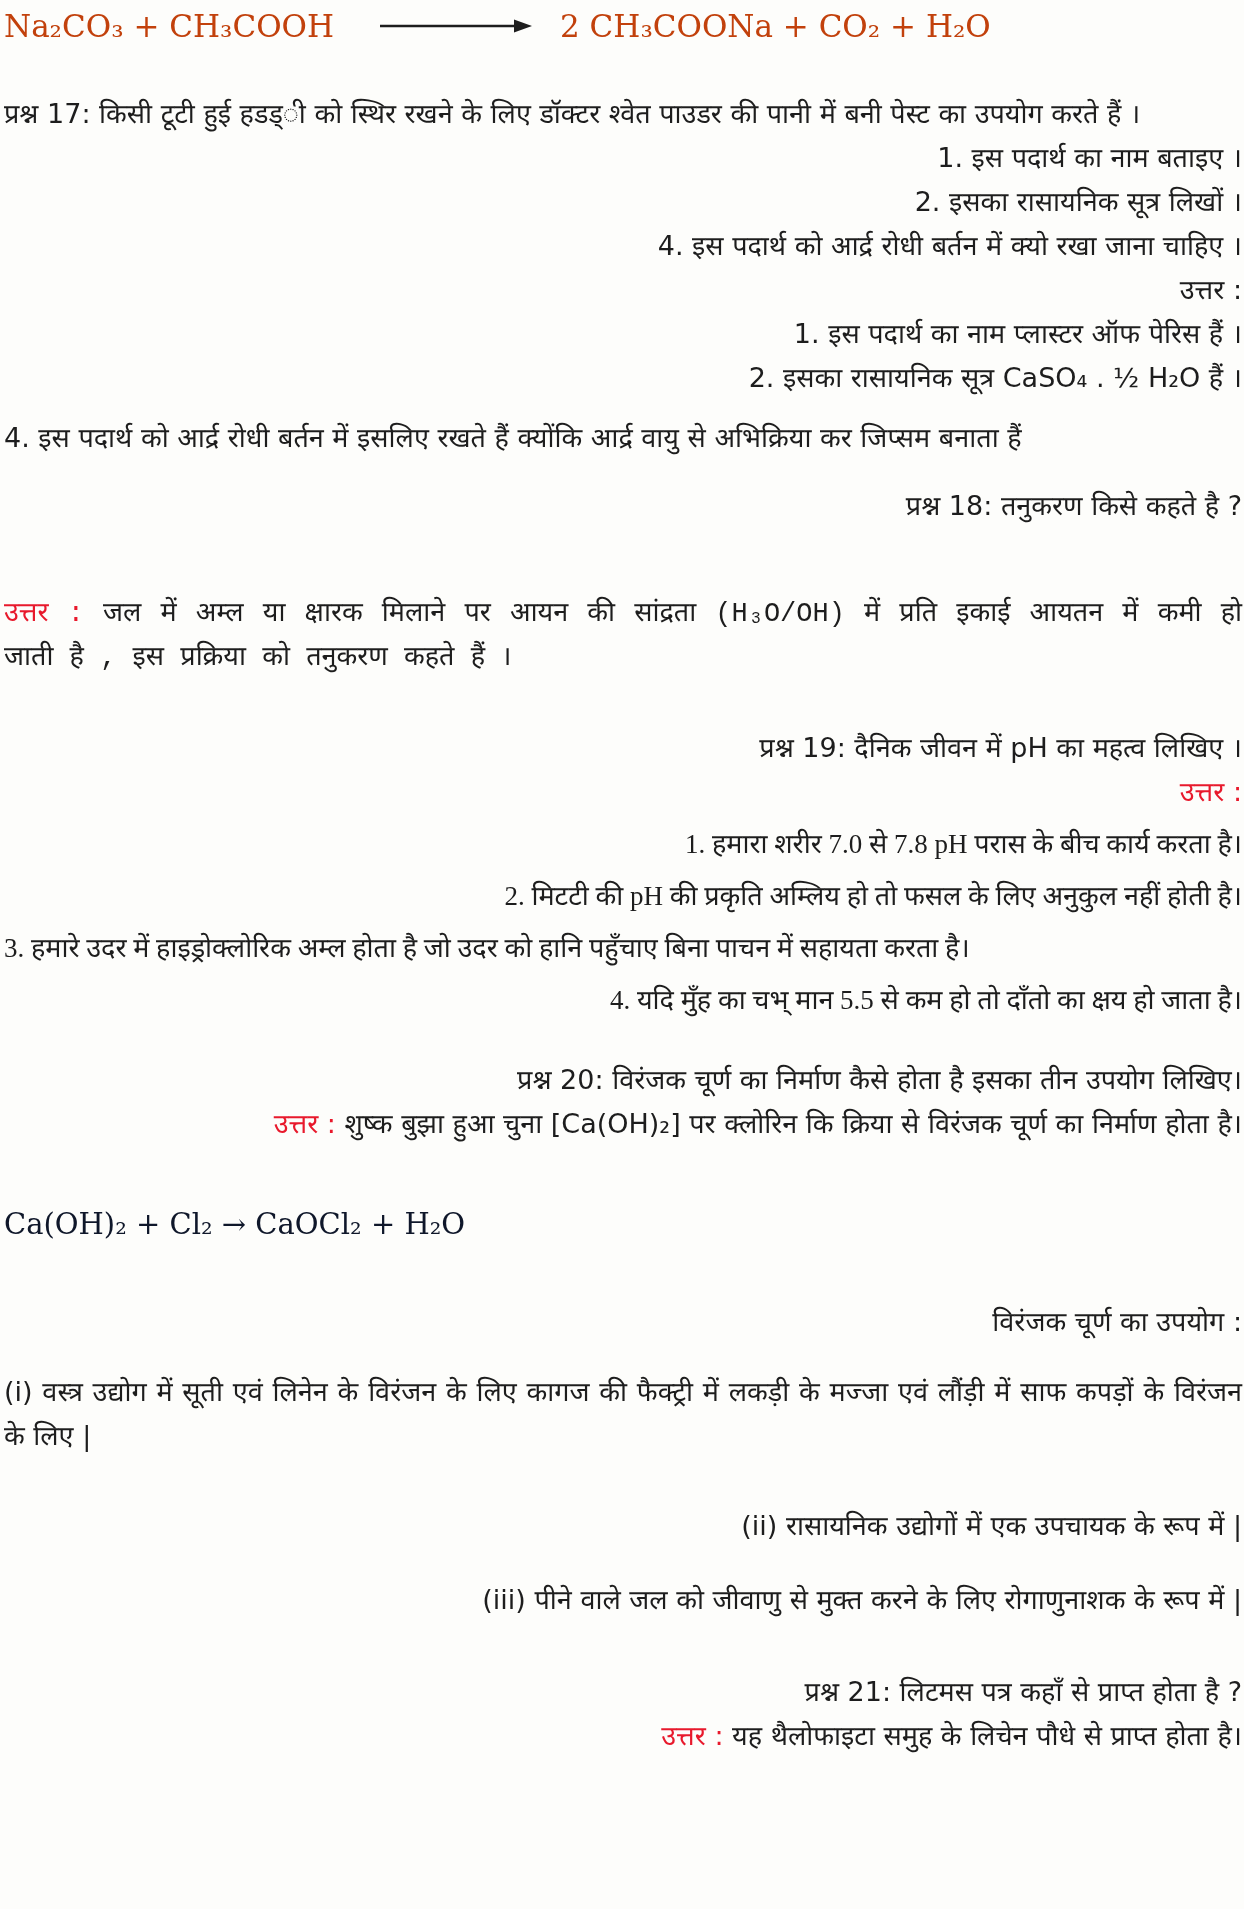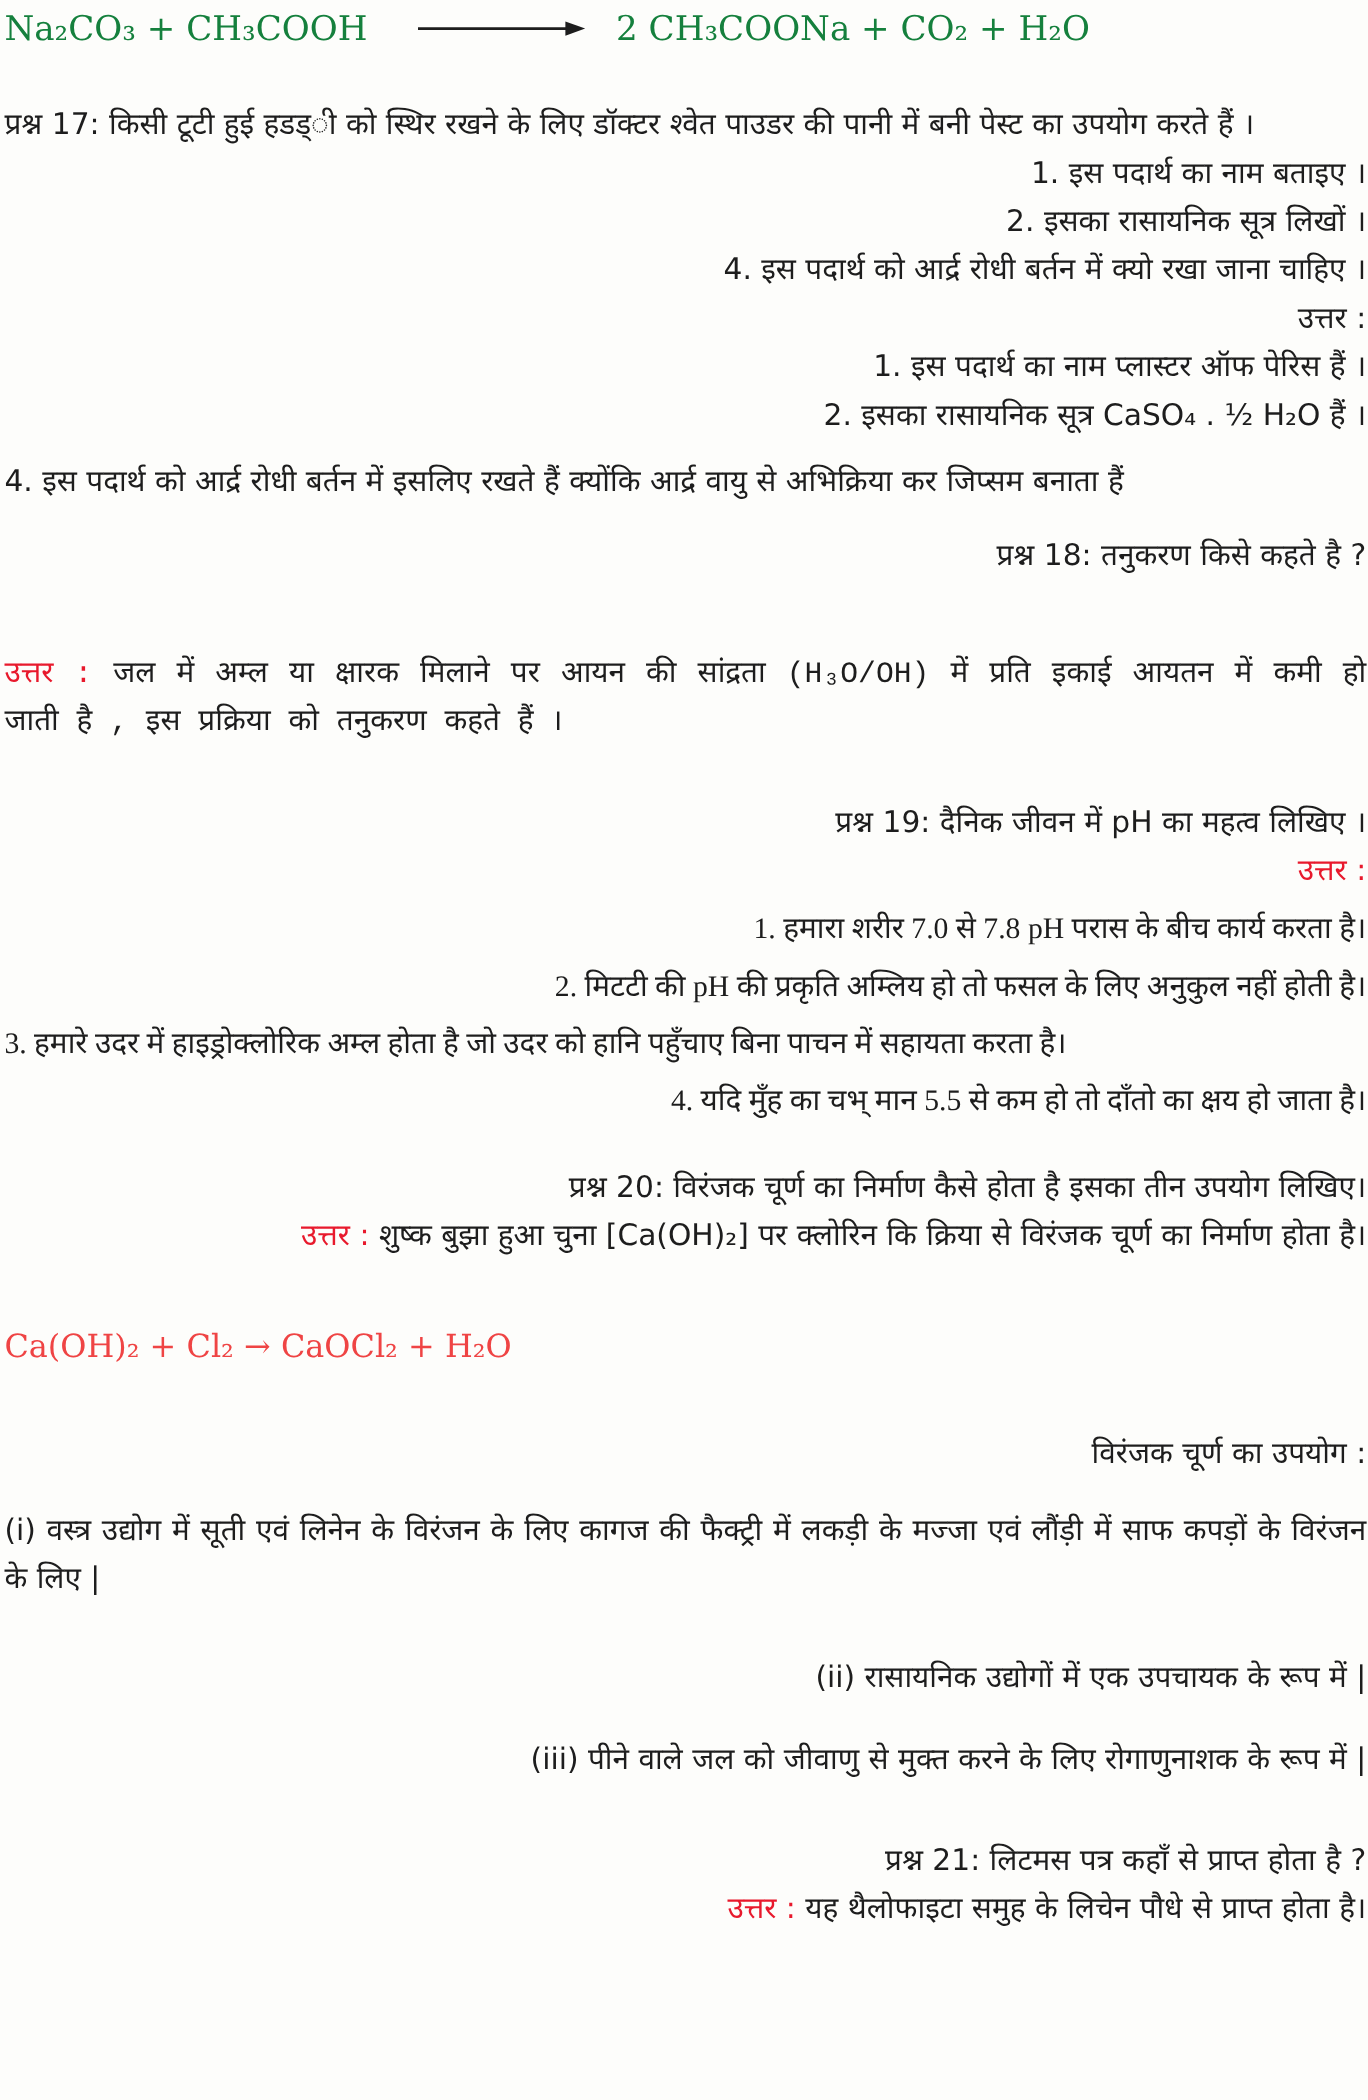--- a/index.html
+++ b/index.html
@@ -11,41 +11,41 @@
     background: #fdfdfb;
     color: #1d1d1d;
     overflow: hidden;
     font-family: "DejaVu Sans", sans-serif;
     padding: 6px 2px 0 4px;
   }
   .eq {
     font-family: "DejaVu Serif", "Liberation Serif", serif;
     font-size: 31px;
     line-height: 40px;
-    color: #15803d;
+    color: #c2410c;
     white-space: nowrap;
     display: flex;
     align-items: center;
   }
   .eq .seg { display: inline-block; }
   .arrow-wrap { display: inline-flex; align-items: center; margin: 0 28px 0 46px; }
   p.t {
     font-size: 27px;
     line-height: 44px;
     color: #1d1d1d;
     text-align: right;
   }
   p.just { text-align: justify; }
   .lbl-red { color: var(--accent, #e8192c); }
   .lbl-black { color: #1d1d1d; }
   .eq2 {
     font-family: "DejaVu Serif", "Liberation Serif", serif;
     font-size: 29px;
     line-height: 40px;
-    color: #ef4444;
+    color: #0f172a;
     white-space: nowrap;
   }
   
   .mt-q17   { margin-top: 46px; }
   .mt-line  { margin-top: 0; }
   .mt-ans4  { margin-top: 16px; }
   .mt-q18   { margin-top: 24px; }
   .mt-a18   { margin-top: 64px; font-family: Liberation Mono, monospace; }
   .mt-q19   { margin-top: 46px; }
   .mt-pt    { margin-top: 8px; font-family: Liberation Serif, serif; }

